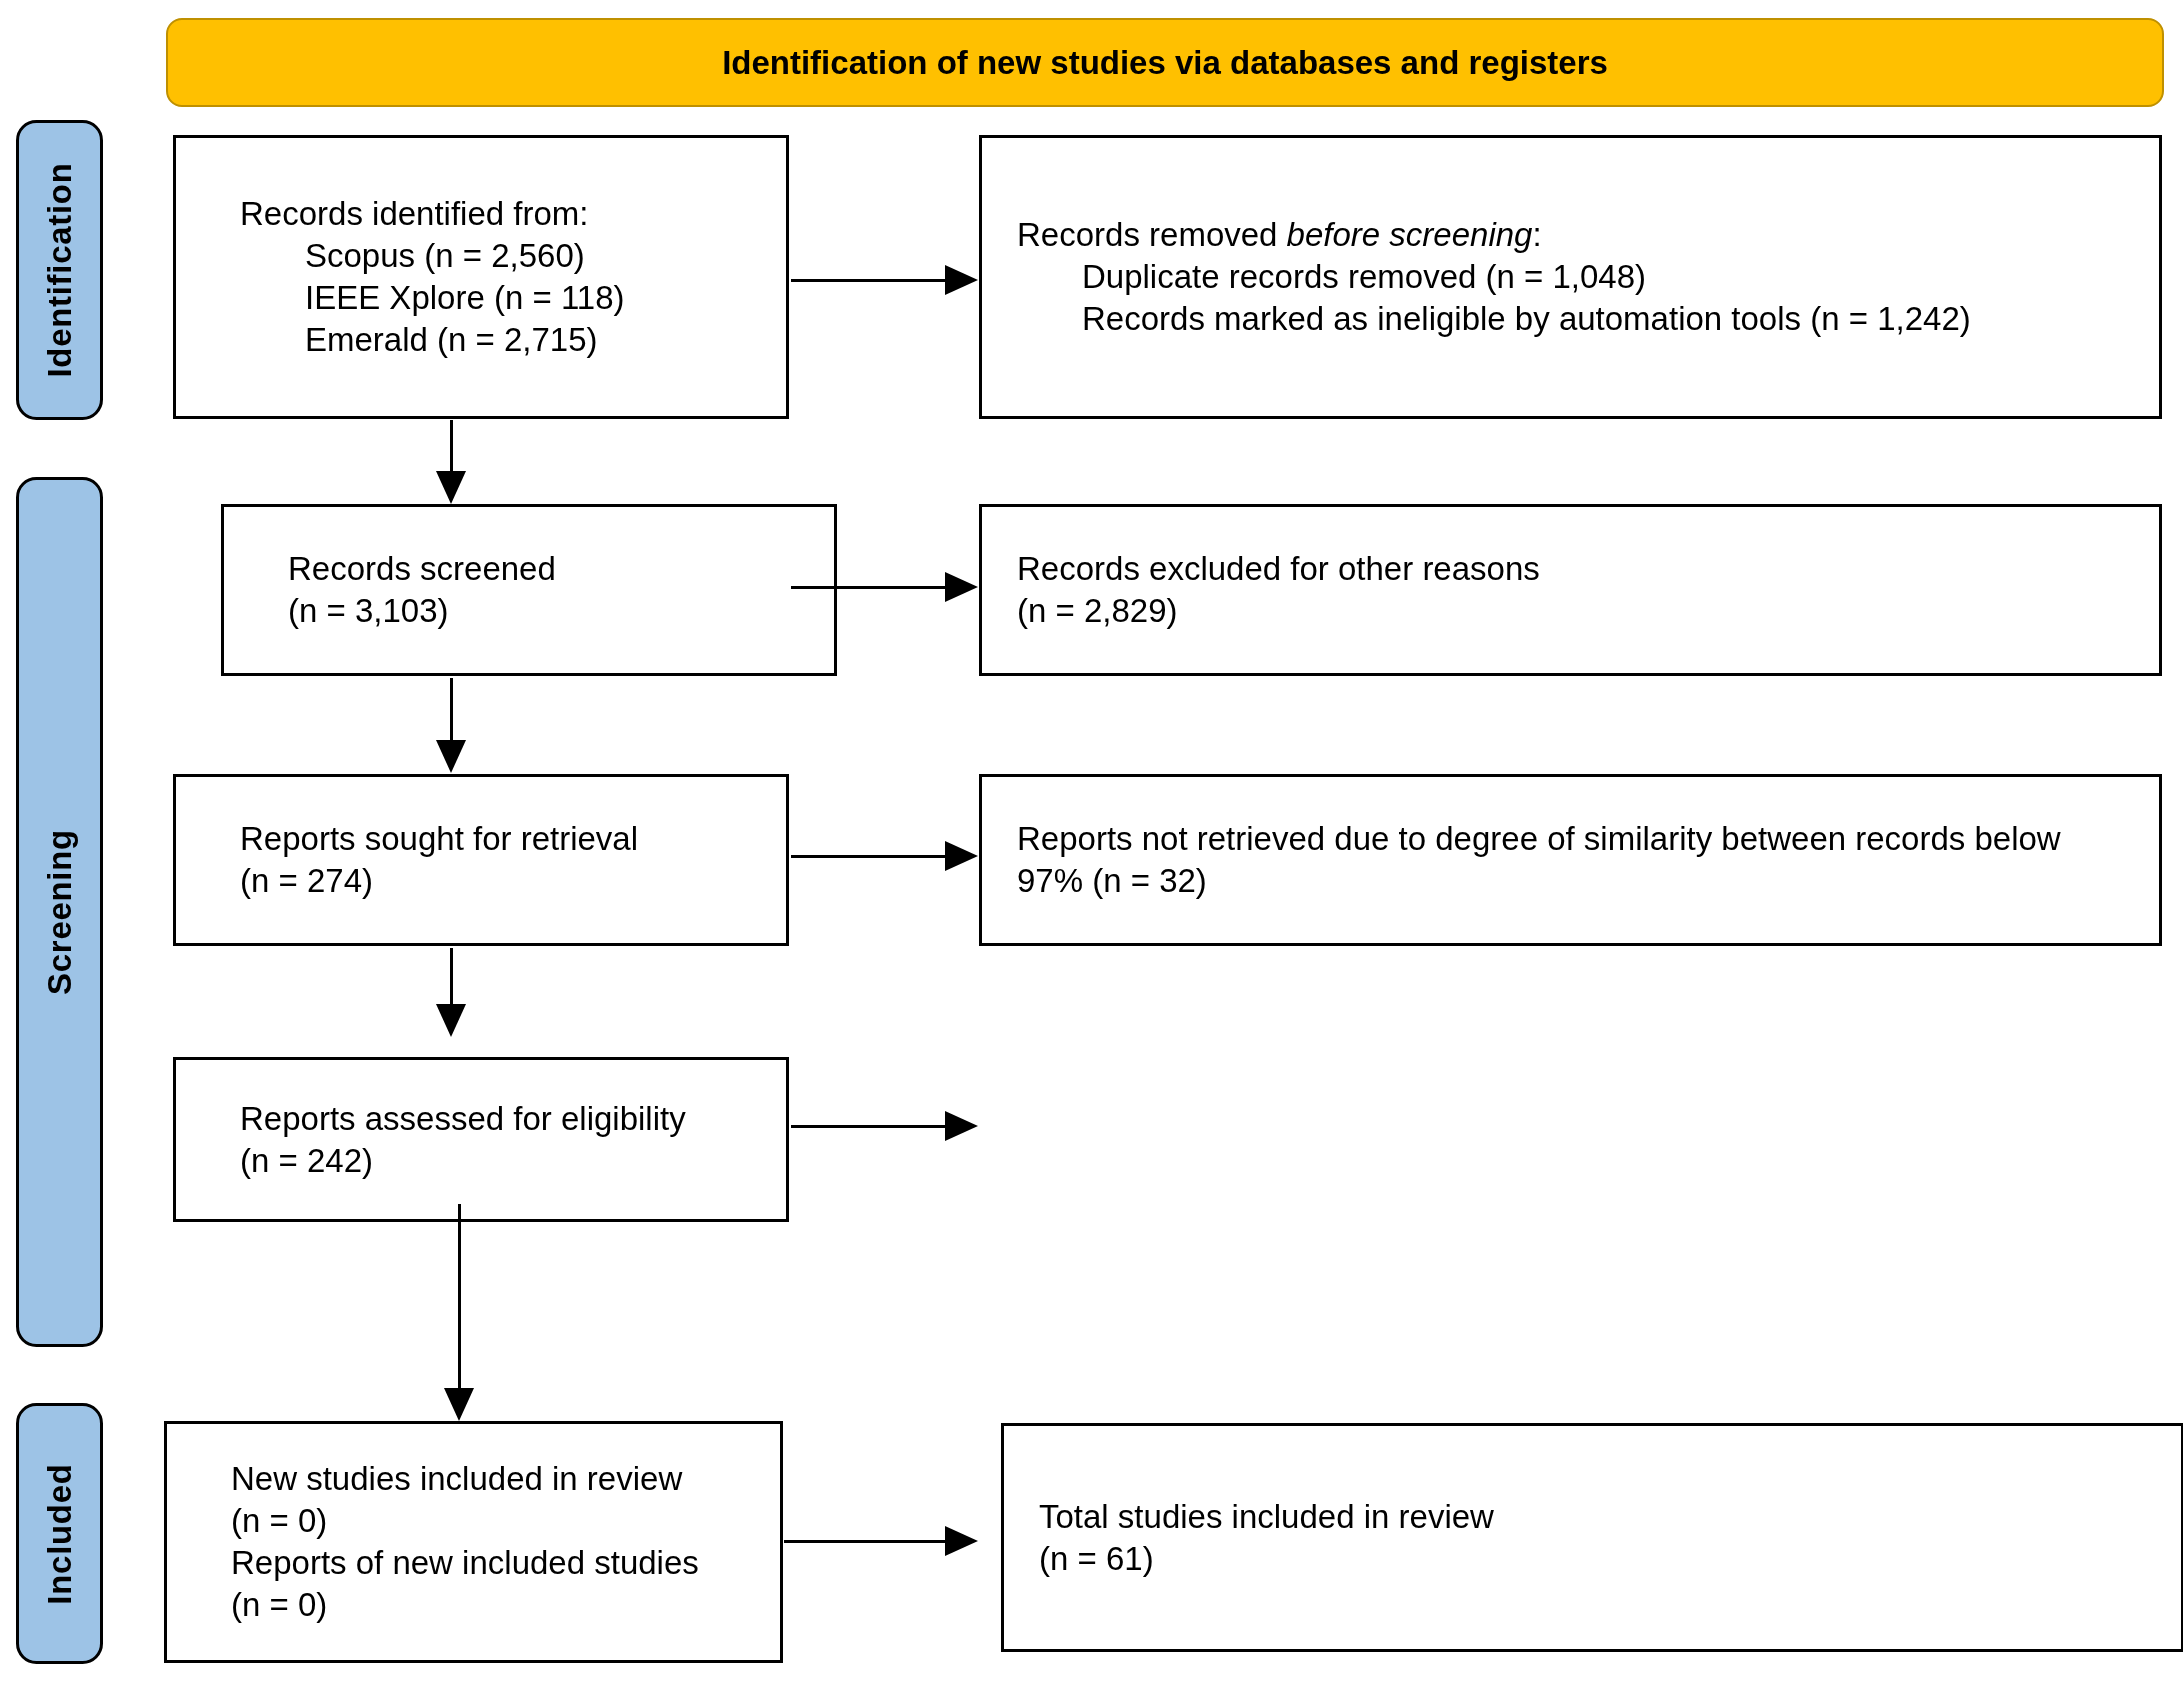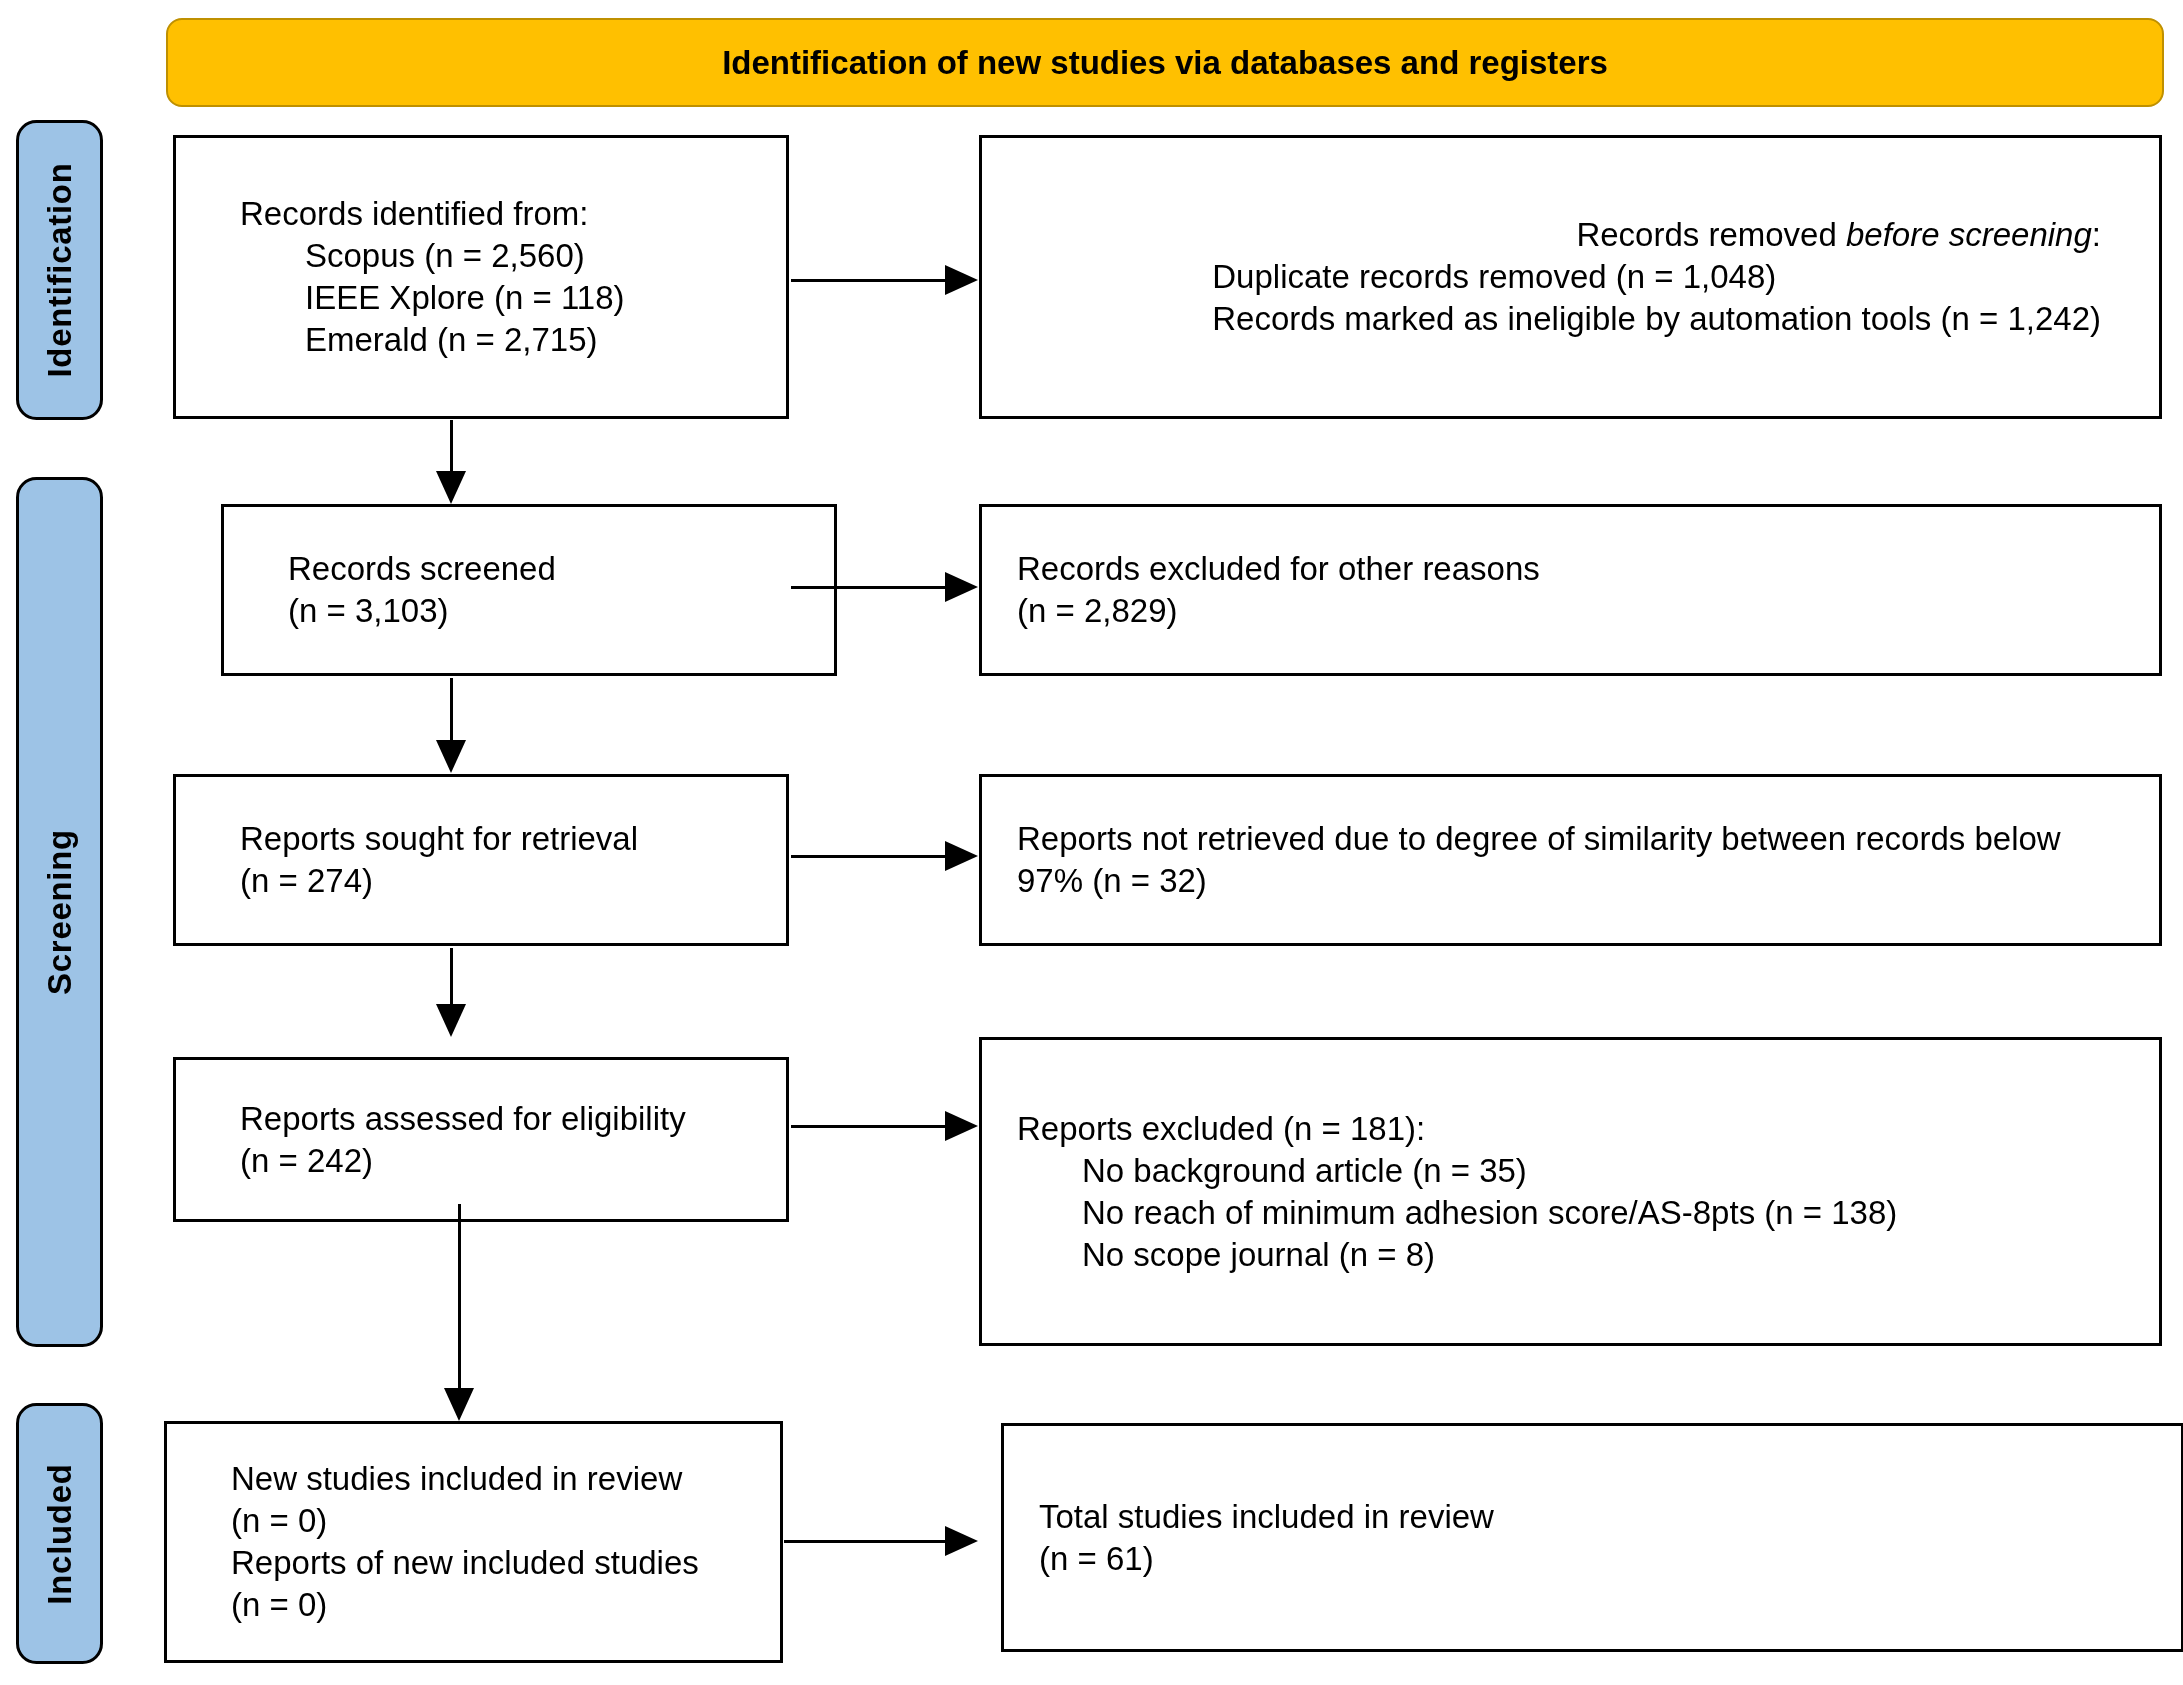--- a/index.html
+++ b/index.html
@@ -43,21 +43,21 @@
   .right-box{left:979px;width:1183px;padding:0 58px 0 35px;}
   .box-text{white-space:pre-line;}
   .indent{padding-left:65px;}
   em{font-style:italic;}
 
   .box-b1{top:135px;height:284px;}
   .box-b2{top:504px;height:172px;margin-left:48px;}
   .box-b3{top:774px;height:172px;}
   .box-b4{top:1037px;height:165px;margin-top:20px;}
   .box-b5{left:164px;width:619px;top:1421px;height:242px;}
-  .box-r1{top:135px;height:284px;align-items:flex-end;}
+  .box-r1{top:135px;height:284px;}
   .box-r2{top:504px;height:172px;}
   .box-r3{top:774px;height:172px;}
   .box-r4{top:1037px;height:309px;}
   .box-r5{top:1423px;height:229px;margin-left:22px;}
 
   
   .vline{position:absolute;width:2.9px;background:#000;}
   .hline{position:absolute;height:2.9px;background:#000;}
   .head-down{position:absolute;width:0;height:0;
     border-left:15.3px solid transparent;border-right:15.3px solid transparent;
@@ -111,26 +111,20 @@
 (n = 274)</div>
   </div>
   <div class="box right-box box-r3">
     <div class="box-text">Reports not retrieved due to degree of similarity between records below 97% (n = 32)</div>
   </div>
 
   <div class="box left-box box-b4">
     <div class="box-text">Reports assessed for eligibility
 (n = 242)</div>
   </div>
-  <div class="box right-box box-r4">
-    <div class="box-text">Reports excluded (n = 181):</div>
-    <div class="box-text indent">No background article (n = 35)
-No reach of minimum adhesion score/AS-8pts (n = 138)
-No scope journal (n = 8)</div>
-  </div>
 
   <div class="box left-box box-b5">
     <div class="box-text">New studies included in review
 (n = 0)
 Reports of new included studies
 (n = 0)</div>
   </div>
   <div class="box right-box box-r5">
     <div class="box-text">Total studies included in review
 (n = 61)</div>

